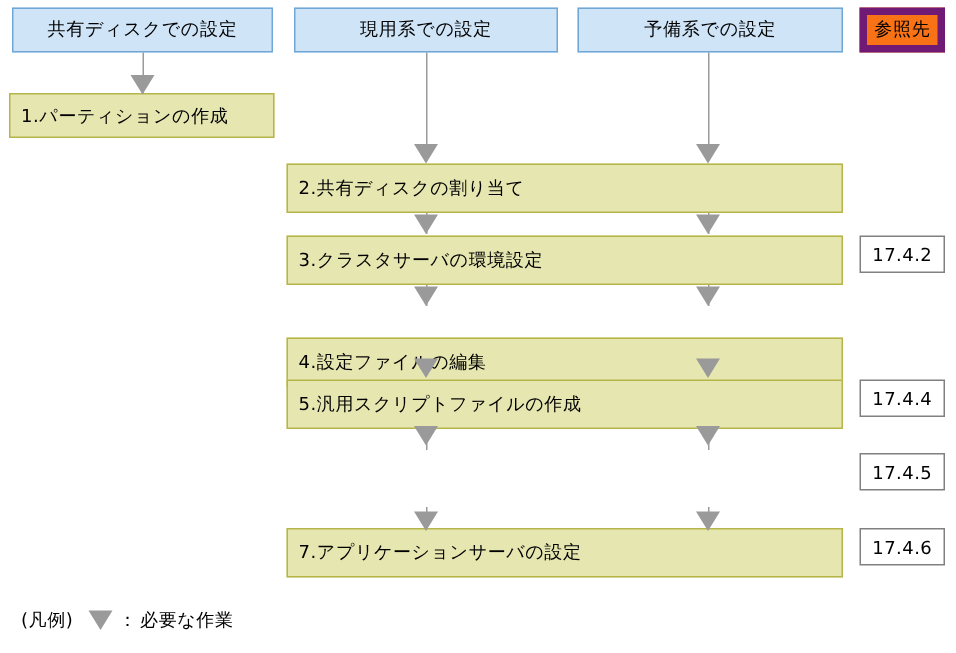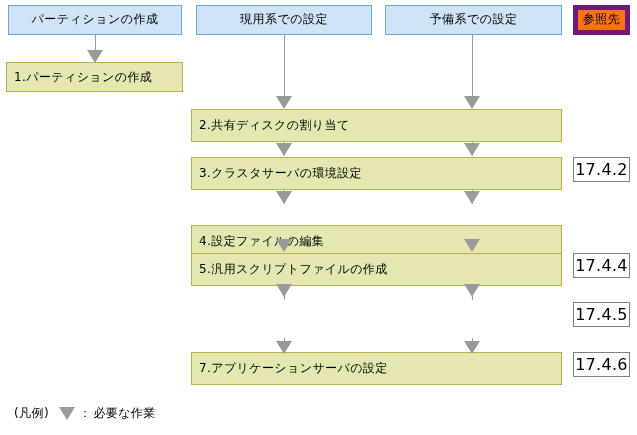--- a/index.html
+++ b/index.html
@@ -71,21 +71,21 @@
 
   
   .ref-box {
     position: absolute;
     box-sizing: border-box;
     background: #ffffff;
     border: 1px solid #808080;
     display: flex;
     align-items: center;
     justify-content: center;
-    font-size: 16px;
+    font-size: 12px;
     letter-spacing: 0.3px;
     color: #000;
     z-index: 2;
   }
 
   
   .conn-line {
     position: absolute;
     width: 1px;
     background: #9a9a9a;
@@ -119,21 +119,21 @@
     margin: 0 4px 0 10px;
   }
   .legend-text { margin-left: 2px; }
 </style>
 </head>
 <body>
 
 <div id="canvas">
 
   <div class="header-box" style="left:8px; top:5px; width:174px; height:30px;">
-    <span>パーティションの作成</span>
+    <span>共有ディスクでの設定</span>
   </div>
 
   <div class="header-box" style="left:196px; top:5px; width:176px; height:30px;">
     <span>現用系での設定</span>
   </div>
 
   <div class="header-box" style="left:385px; top:5px; width:177px; height:30px;">
     <span>予備系での設定</span>
   </div>
 

